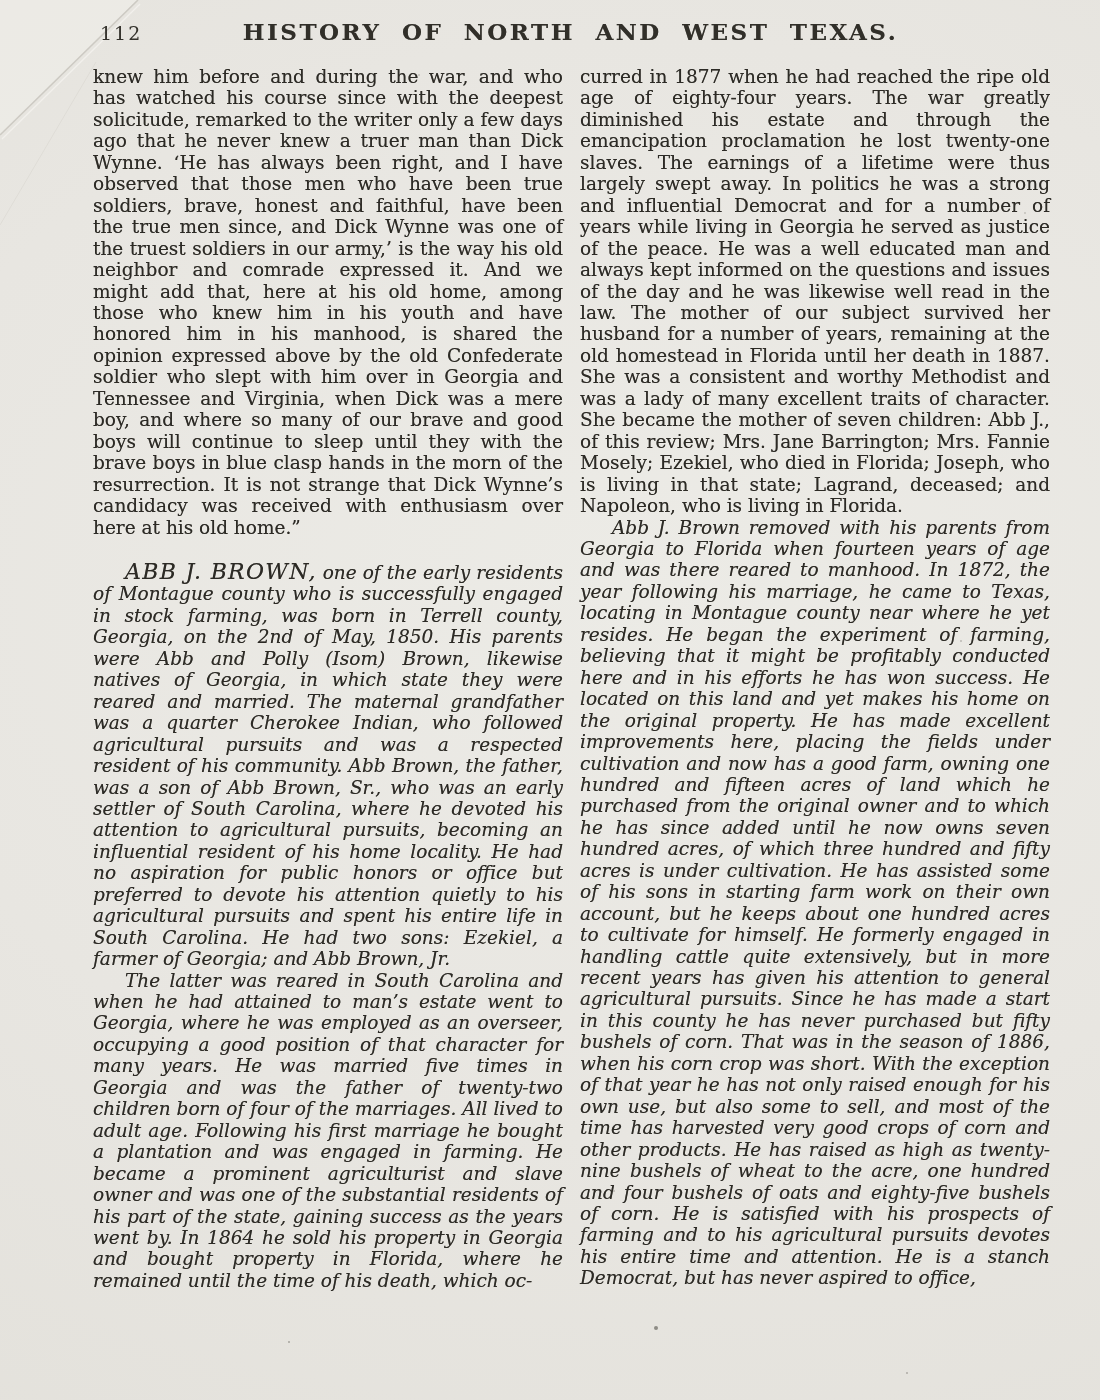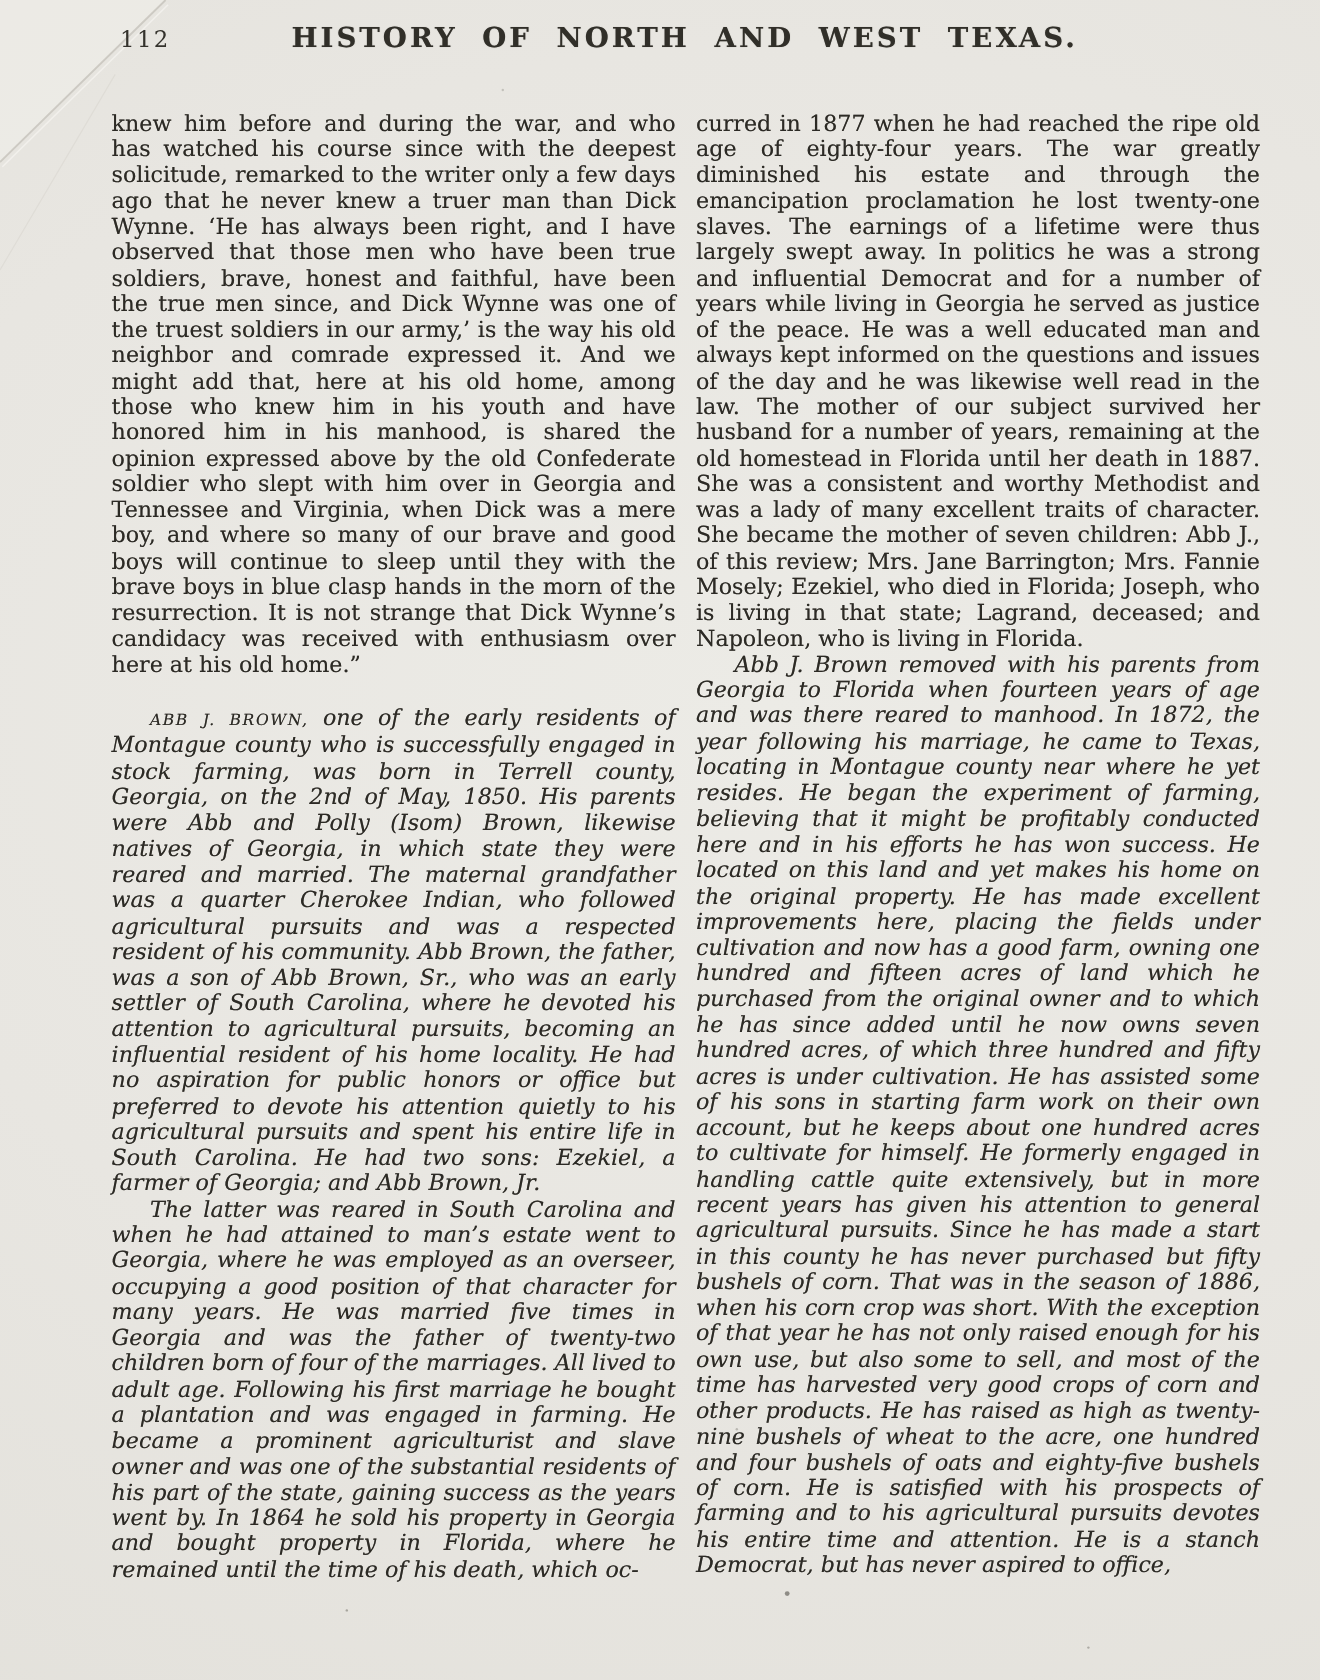--- a/index.html
+++ b/index.html
@@ -47,32 +47,32 @@
     letter-spacing: 2.5px; word-spacing: 10px;
     color: #312f29;
     text-shadow: 0 0 0.6px rgba(49,47,41,0.5);
   }
   
   .columns {
     position: absolute; top: 66px; left: 93px;
     width: 957px;
     display: flex; gap: 17px;
   }
-  .col { width: 470px; margin-top: 27px; }
+  .col { width: 470px; }
   .para {
     margin: 0;
     font-size: 18.5px;
     line-height: 21.45px;
     text-align: justify;
     color: #2c2a25;
     text-shadow: 0 0 0.5px rgba(44,42,37,0.55);
   }
   .para.indent { text-indent: 32px; font-style: italic; }
   .para.section-start { margin-top: 23px; }
-  .lead-caps { letter-spacing: 1.3px; font-size: 13px; }
+  .lead-caps { letter-spacing: 1.3px; font-size: 22px; }
 </style>
 </head>
 <body>
 
 <div class="page">
 
   <svg class="corner-fold" viewBox="0 0 220 230" aria-hidden="true">
     <polygon points="0,0 138,0 0,135" fill="#f0eeea" opacity="0.6"></polygon>
     <line x1="138" y1="0" x2="0" y2="135" stroke="#c8c5be" stroke-width="1.6" opacity="0.85"></line>
     <line x1="140" y1="4" x2="2" y2="139" stroke="#f4f2ee" stroke-width="1.2" opacity="0.9"></line>

